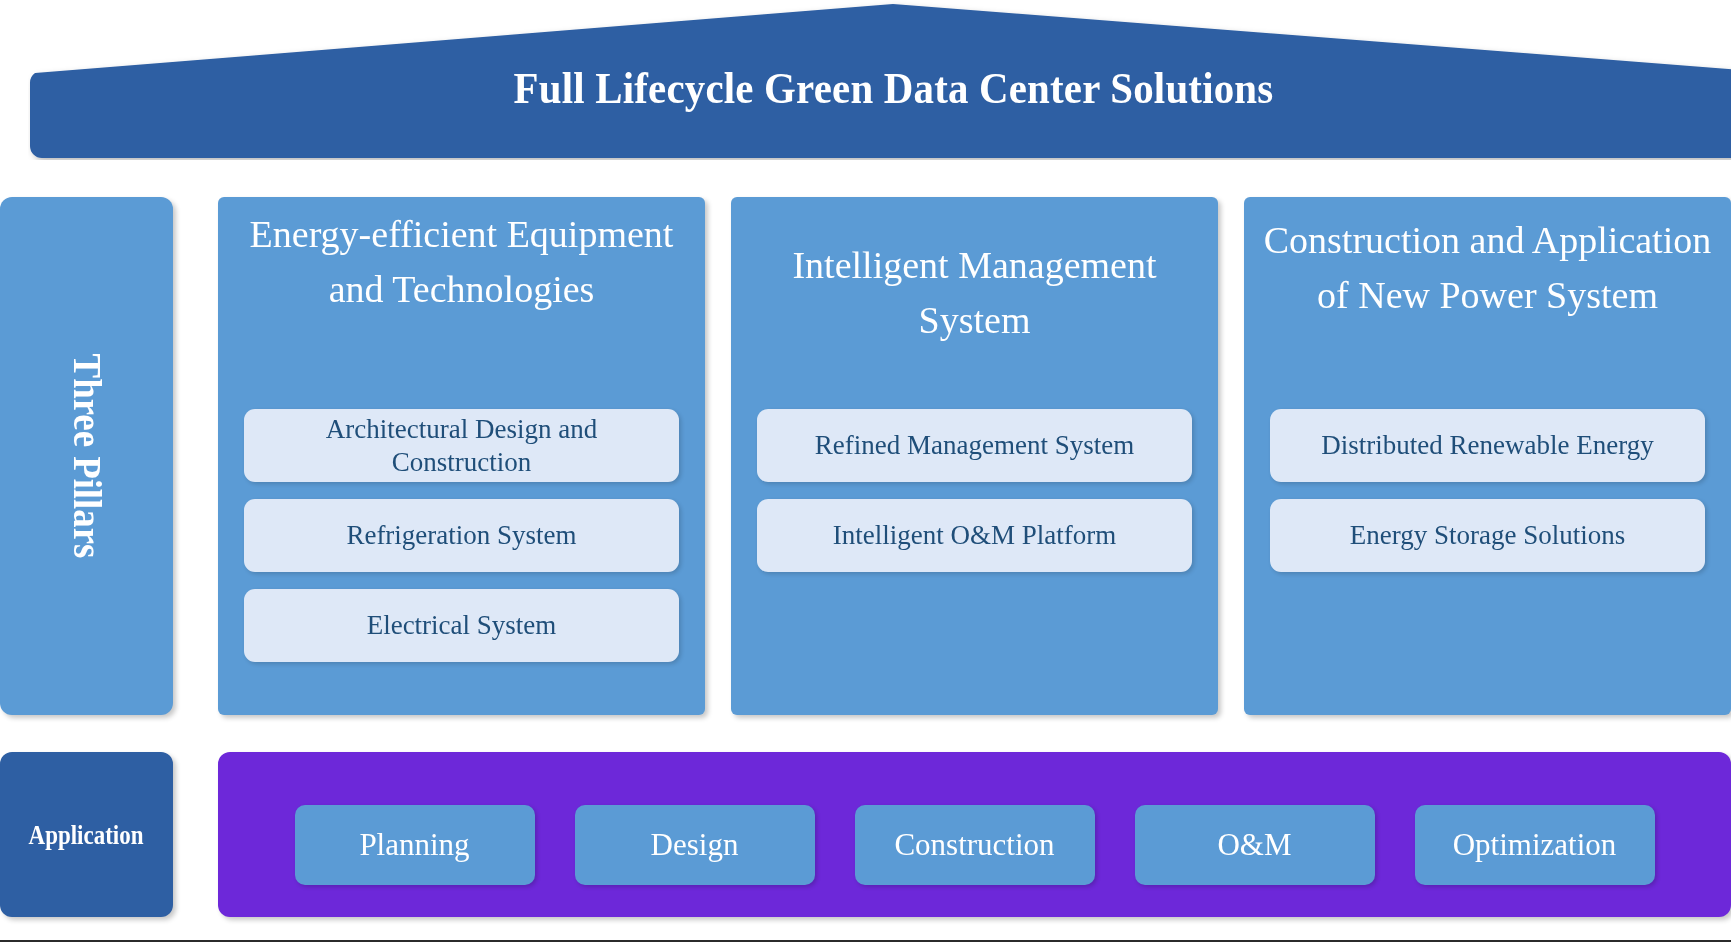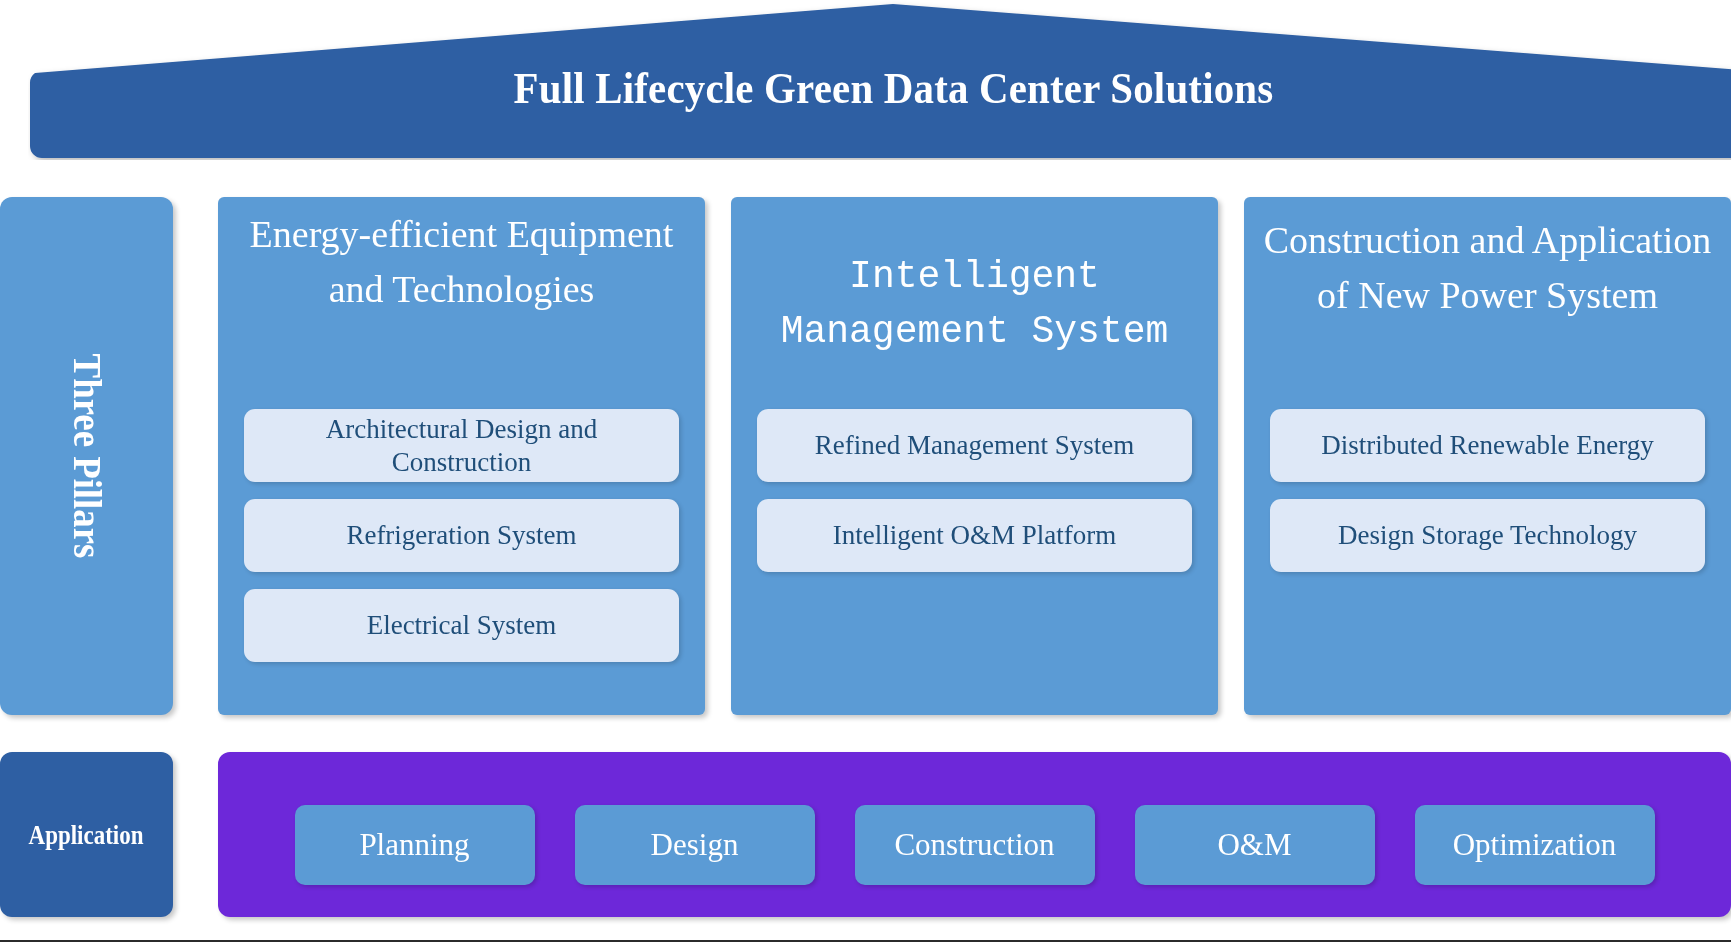--- a/index.html
+++ b/index.html
@@ -98,21 +98,21 @@
     left: 14px;
     right: 14px;
     top: 10px;
     text-align: center;
     color: #ffffff;
     font-family: "Liberation Serif", "DejaVu Serif", serif;
     font-weight: normal;
     font-size: 38px;
     line-height: 55px;
   }
-  .pillar-card.c2 .pillar-heading { top: 52px; font-family: Liberation Mono, monospace; }
+  .pillar-card.c2 .pillar-heading { top: 41px; }
   .pillar-card.c3 .pillar-heading { top: 16px; text-align: center; }
 
   .sub-items {
     position: absolute;
     left: 26px;
     right: 26px;
     top: 212px;
   }
   .sub-item {
     background: #DEE8F7;
@@ -242,21 +242,21 @@
     <div class="sub-items">
       <div class="sub-item">Refined Management System</div>
       <div class="sub-item">Intelligent O&amp;M Platform</div>
     </div>
   </div>
 
   <div class="pillar-card c3">
     <div class="pillar-heading">Construction and Application of New Power System</div>
     <div class="sub-items">
       <div class="sub-item">Distributed Renewable Energy</div>
-      <div class="sub-item">Design Storage Technology</div>
+      <div class="sub-item">Energy Storage Solutions</div>
     </div>
   </div>
 
 </div>
 
 <div id="application-band">
   <div id="application-label-box">
     <div id="application-label-text">Application</div>
   </div>
   <div id="application-bar">

